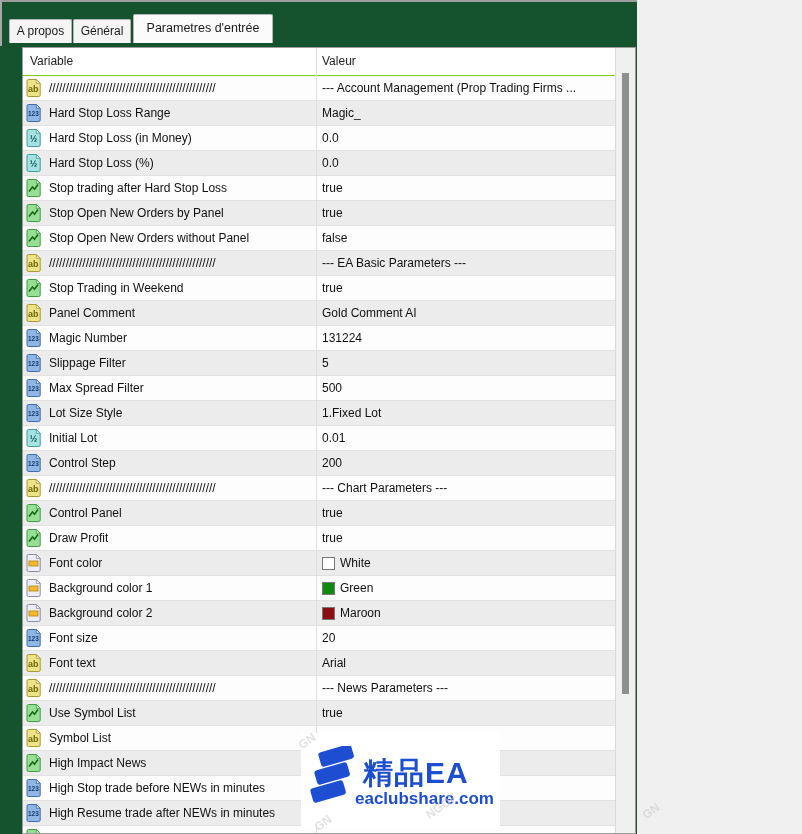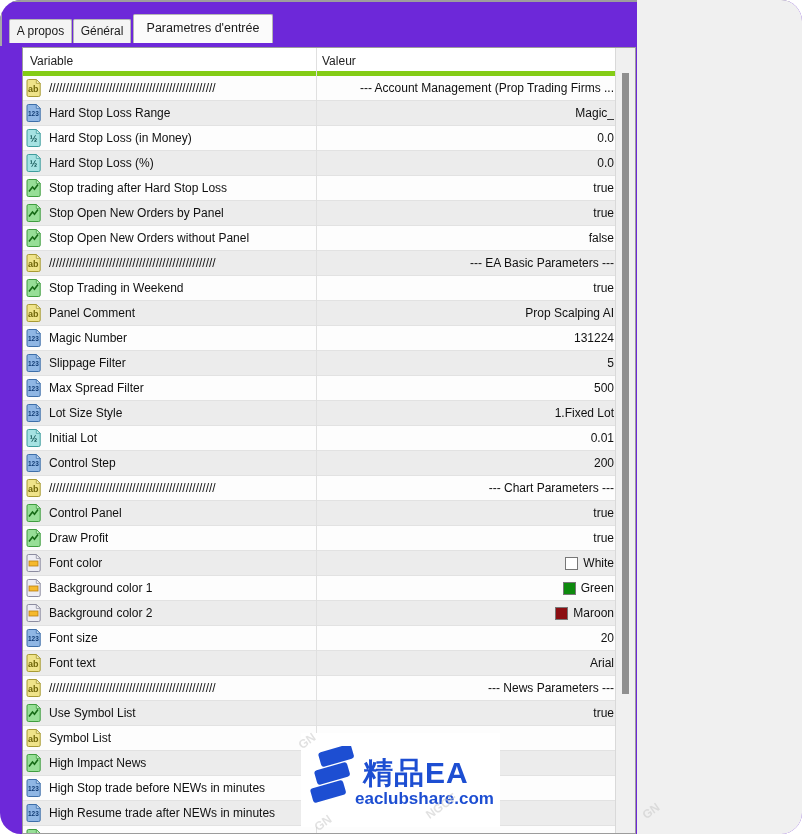--- a/index.html
+++ b/index.html
@@ -1,48 +1,48 @@
 <!DOCTYPE html>
 <html><head>
 <meta charset="utf-8">
 <style>
   html,body{margin:0;padding:0;}
   body{width:802px;height:834px;font-family:"Liberation Sans",sans-serif;-webkit-font-smoothing:antialiased;}
-  .window{position:relative;width:802px;height:834px;background:#6d28d9;overflow:hidden;border-radius:21px;}
+  .window{position:relative;width:802px;height:834px;background:#14532d;overflow:hidden;}
   .edge-top{position:absolute;left:0;top:0;width:802px;height:2px;background:#9d9d9d;}
   .edge-left{position:absolute;left:0;top:0;width:2px;height:46px;background:#a8a8a8;}
   .right-panel{position:absolute;left:637px;top:0;width:165px;height:834px;background:#f0f0f0;}
 
   
   .tabs{position:absolute;left:0;top:14px;width:640px;height:29px;}
   .tab{position:absolute;box-sizing:border-box;border:1px solid #b5b5b5;border-bottom:none;
        border-radius:2px 2px 0 0;background:#f4f4f4;color:#1a1a1a;font-size:12px;
        text-align:center;cursor:default;}
   .tab.t1{left:9px;width:63px;top:5px;height:24px;line-height:23px;}
   .tab.t2{left:73px;width:58px;top:5px;height:24px;line-height:23px;}
   .tab.active{left:133px;width:140px;top:0;height:29px;line-height:27px;background:#fbfbfb;
        font-size:12.5px;z-index:2;}
 
   
   .grid{position:absolute;left:22px;top:47px;width:614px;height:787px;background:#ffffff;
         border:1px solid #9c9c9c;box-sizing:border-box;overflow:hidden;}
   .grid-header{position:relative;height:28px;box-sizing:border-box;background:#ffffff;
-        border-bottom:5px solid #84cc16;}
+        border-bottom:1px solid #84cc16;}
   .grid-header .h-var{position:absolute;left:7px;top:0;line-height:27px;font-size:12px;color:#222;}
   .grid-header .h-val{position:absolute;left:299px;top:0;line-height:27px;font-size:12px;color:#222;}
   .col-sep{position:absolute;left:293px;top:0;bottom:0;width:1px;background:#e0e0e0;z-index:1;}
 
   .row{position:relative;width:593px;height:25px;box-sizing:border-box;background:#fdfdfd;
        border-bottom:1px solid #e2e2e2;display:flex;align-items:center;padding-left:2px;}
   .row.alt{background:#ececec;}
   .cell-icon{width:17px;height:20px;margin-right:7px;flex:none;}
   .cell-icon svg{display:block;}
   .cell-label{font-size:12px;color:#101010;white-space:nowrap;overflow:hidden;max-width:255px;}
   .cell-value{position:absolute;left:299px;right:2px;top:0;bottom:0;display:flex;align-items:center;
-       font-size:12px;color:#101010;white-space:nowrap;overflow:hidden;z-index:2;justify-content:flex-end;}
+       font-size:12px;color:#101010;white-space:nowrap;overflow:hidden;z-index:2;}
   .swatch{width:13px;height:13px;border:1px solid #777;box-sizing:border-box;margin-right:5px;flex:none;}
 
   
   .scroll-track{position:absolute;right:0;top:0;bottom:0;width:19px;background:#f0f0f0;
        border-left:1px solid #d9d9d9;z-index:3;}
   .scroll-thumb{position:absolute;left:6px;top:25px;width:7px;height:621px;background:#8f8f8f;}
 
   
   .watermark{position:absolute;left:301px;top:733px;width:199px;height:94px;background:#ffffff;z-index:5;}
   .wm-logo{position:absolute;left:8px;top:13px;}
@@ -194,21 +194,21 @@
         <div class="row alt">
           <span class="cell-icon">
             <svg width="17" height="20" viewBox="0 0 17 20" xmlns="http://www.w3.org/2000/svg">
               <path d="M2 3 Q2 1.5 3.5 1.5 L11.3 1.5 L15.2 5.4 L15.2 17 Q15.2 18.5 13.7 18.5 L3.5 18.5 Q2 18.5 2 17 Z" fill="#efe389" stroke="#a79a33" stroke-width="1"></path>
               <path d="M11.3 1.5 L11.3 5.4 L15.2 5.4 Z" fill="#f8f0be" stroke="#a79a33" stroke-width="0.8"></path>
               <text x="8.2" y="13.5" font-size="9" fill="#6f6508" font-family="Liberation Sans, sans-serif" text-anchor="middle" font-weight="bold">ab</text>
             </svg>
           </span>
           <span class="cell-label">Panel Comment</span>
           <span class="cell-value">
-            <span>Prop Scalping AI</span>
+            <span>Gold Comment AI</span>
           </span>
         </div>
         <div class="row">
           <span class="cell-icon">
             <svg width="17" height="20" viewBox="0 0 17 20" xmlns="http://www.w3.org/2000/svg">
               <path d="M2 3 Q2 1.5 3.5 1.5 L11.3 1.5 L15.2 5.4 L15.2 17 Q15.2 18.5 13.7 18.5 L3.5 18.5 Q2 18.5 2 17 Z" fill="#8fb6e4" stroke="#3e6fa9" stroke-width="1"></path>
               <path d="M11.3 1.5 L11.3 5.4 L15.2 5.4 Z" fill="#c7dcf4" stroke="#3e6fa9" stroke-width="0.8"></path>
               <text x="8.4" y="13" font-size="6.5" fill="#123c74" font-family="Liberation Sans, sans-serif" text-anchor="middle" font-weight="bold">123</text>
             </svg>
           </span>

